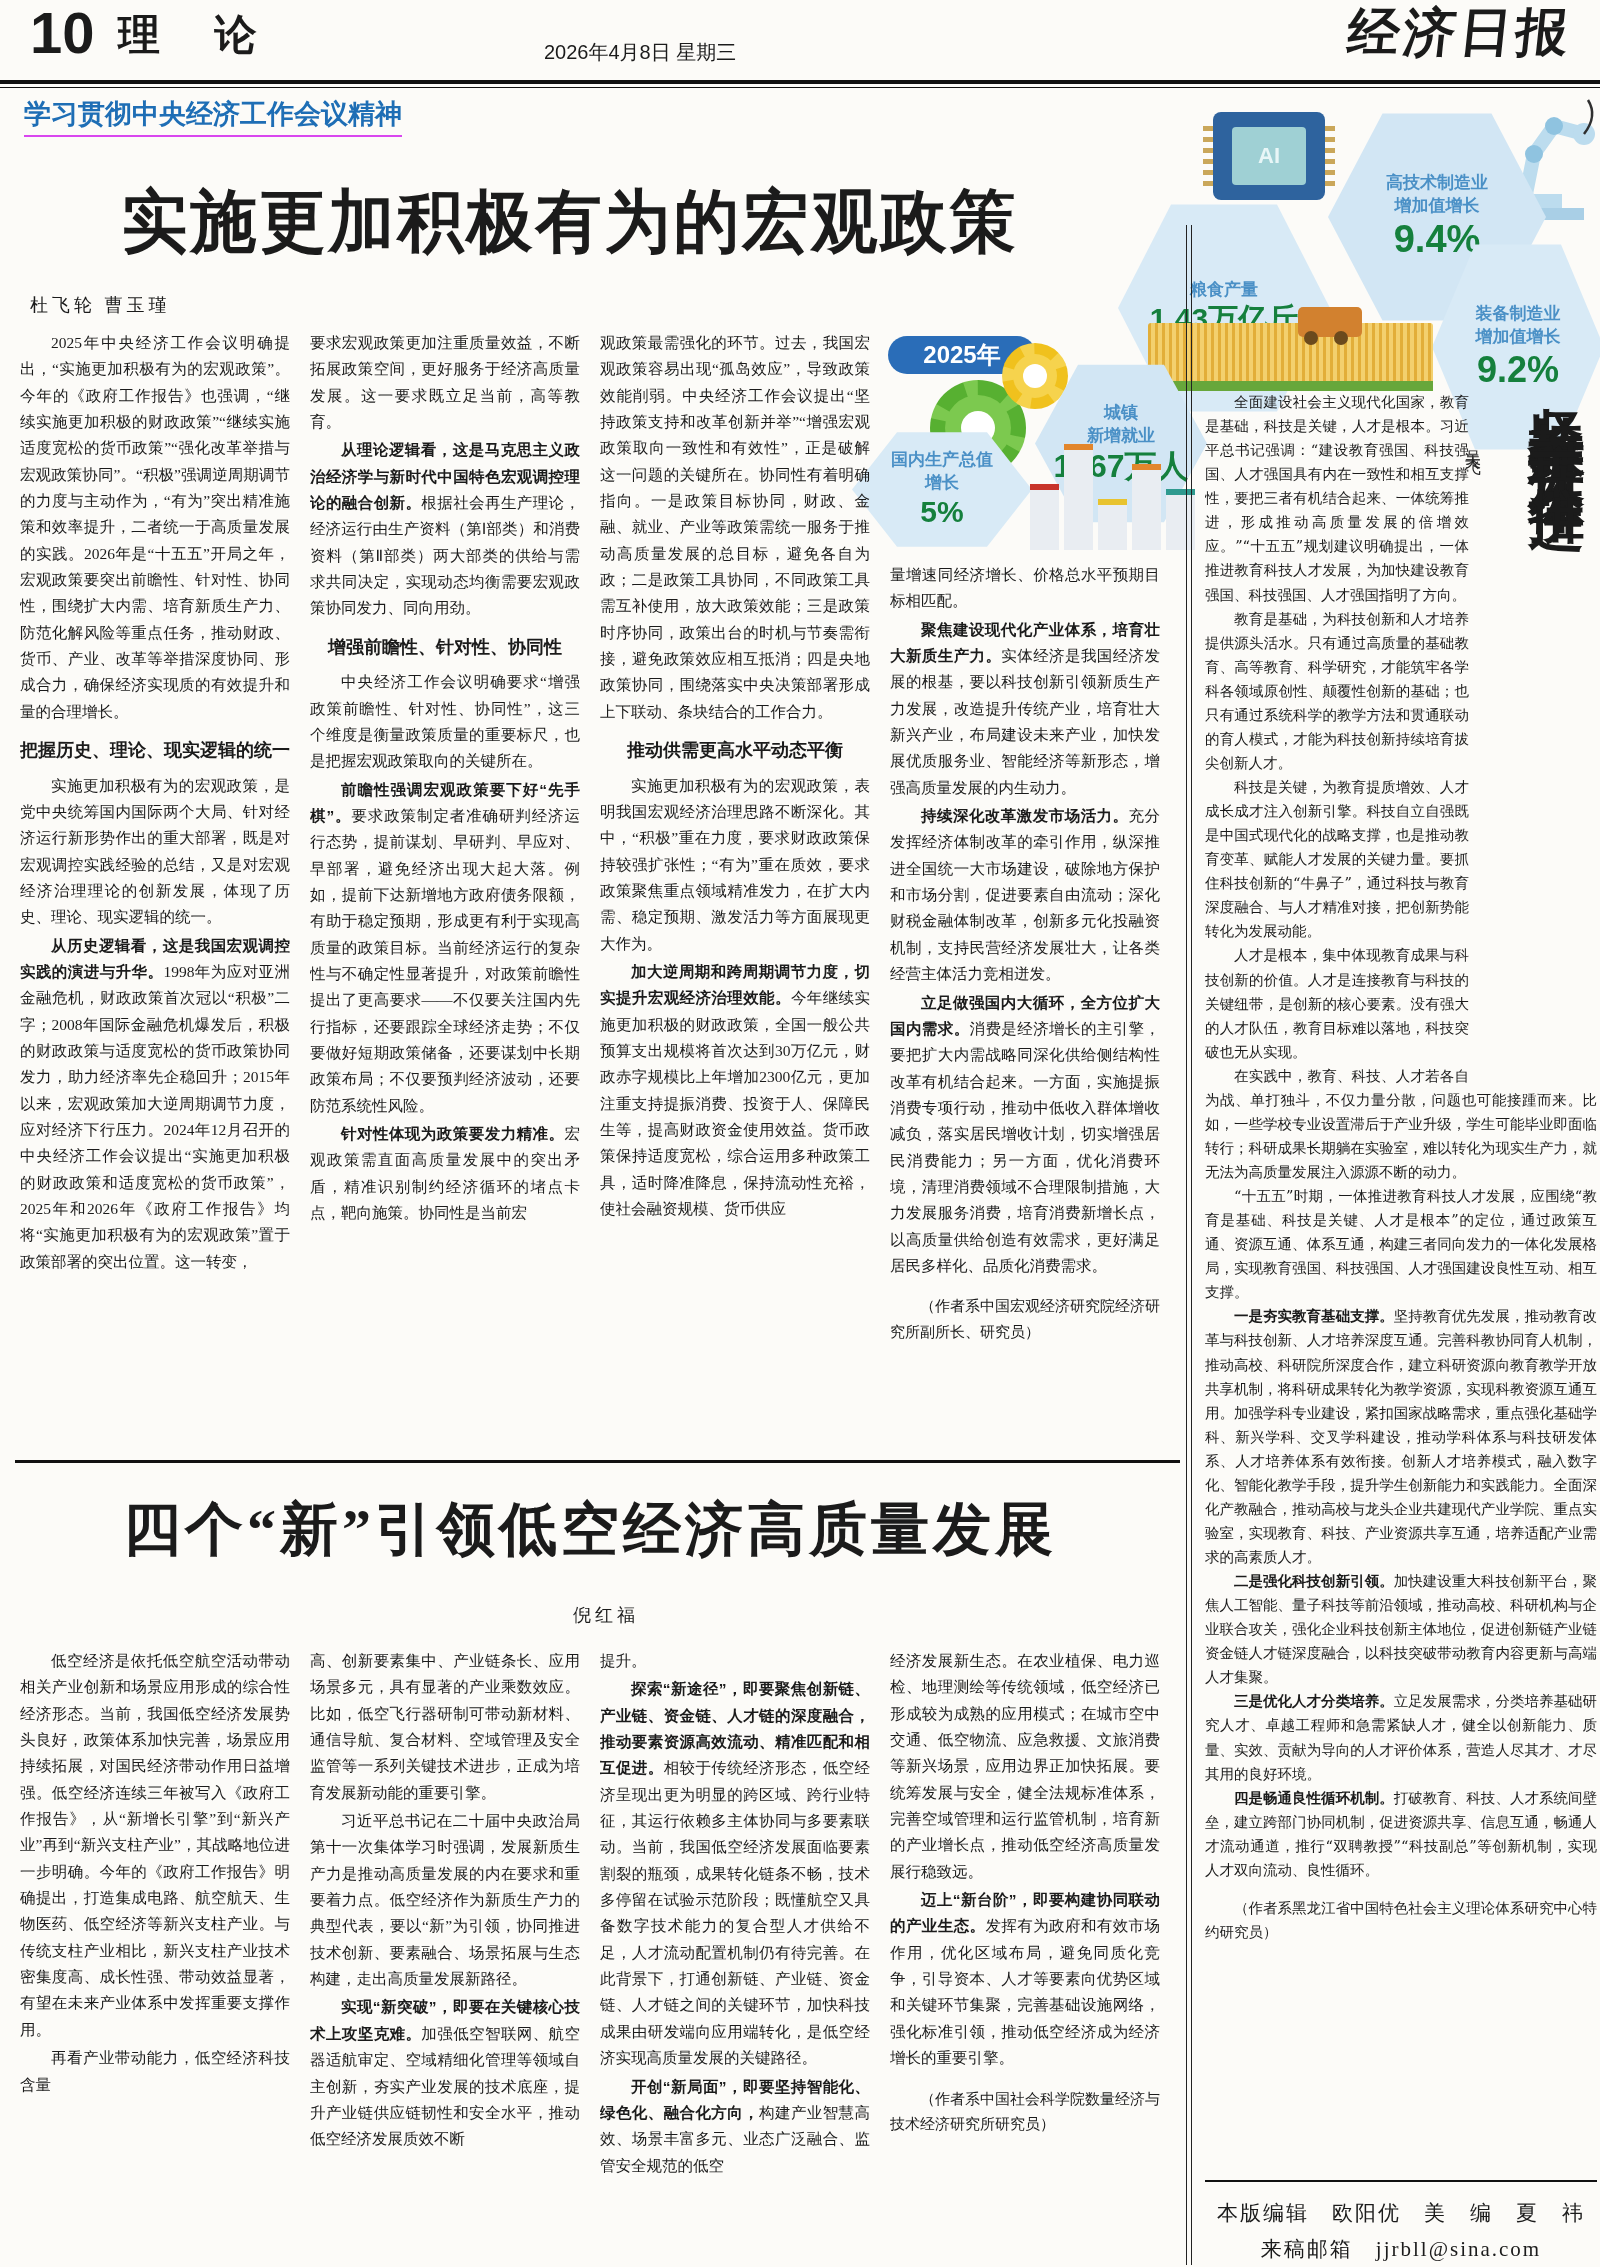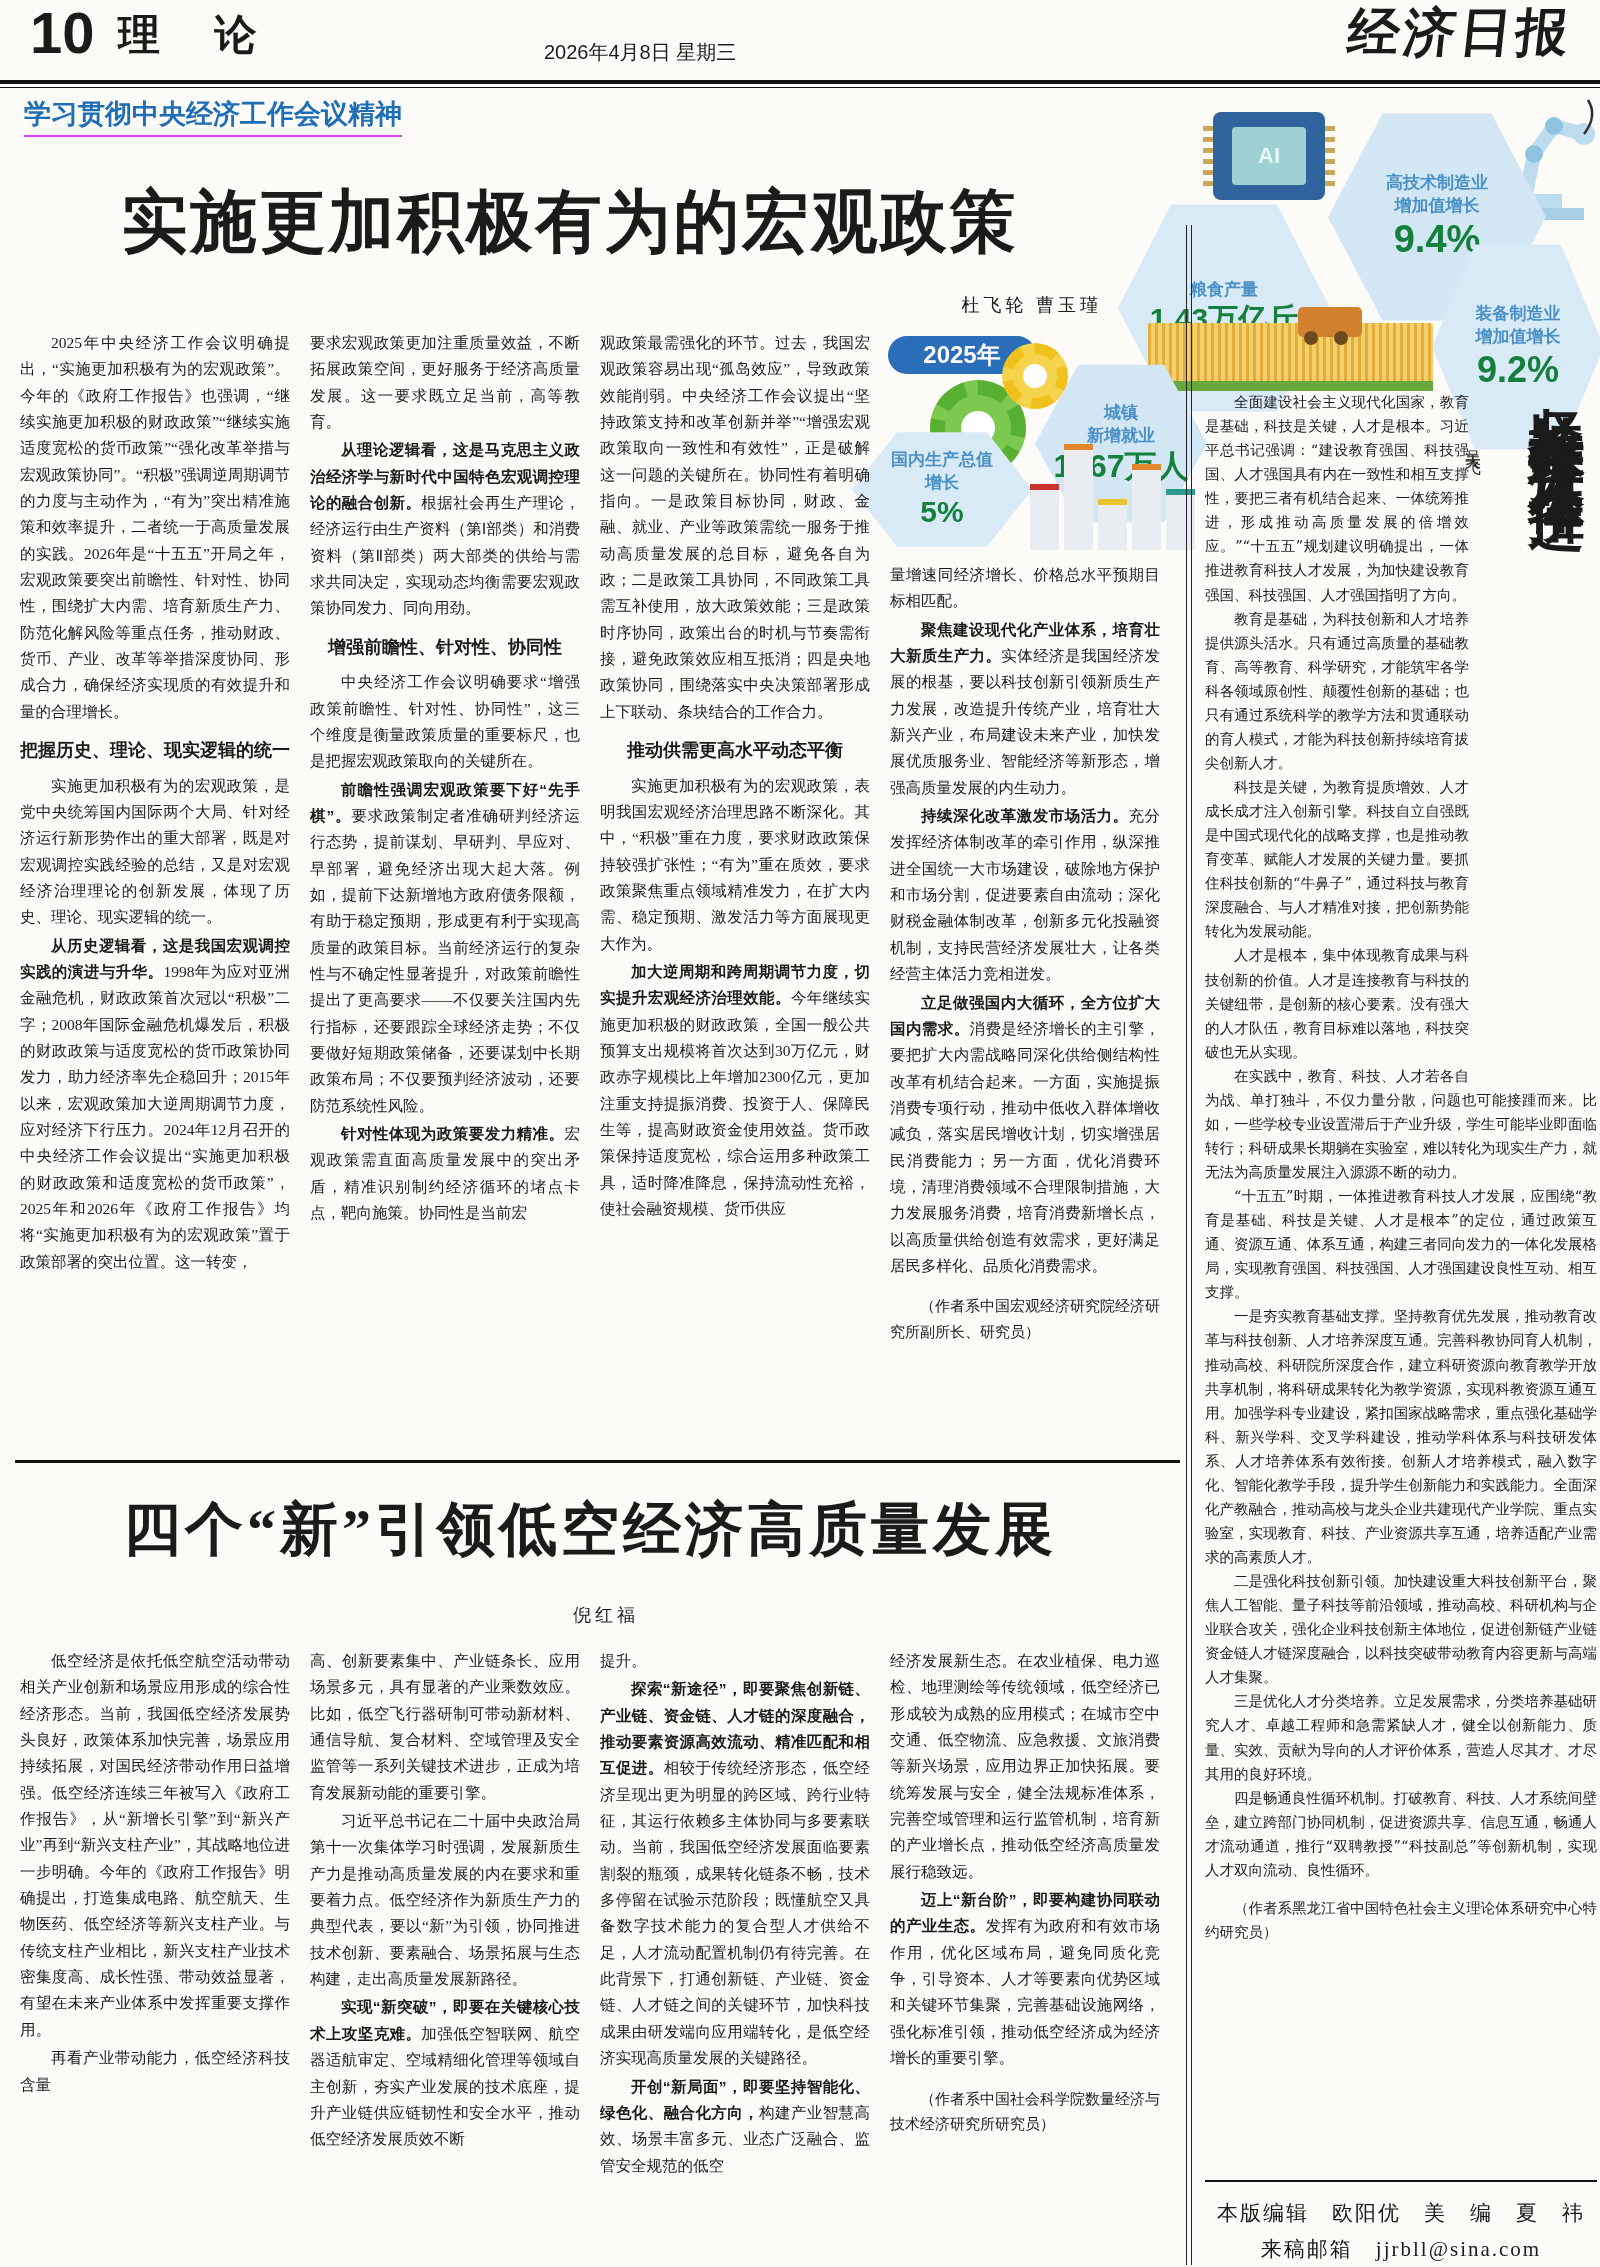--- a/index.html
+++ b/index.html
@@ -11,21 +11,21 @@
   .secname{position:absolute;left:118px;top:14px;font:900 42px/1 "Liberation Serif",serif;letter-spacing:22px;}
   .pdate{position:absolute;left:544px;top:42px;font:400 20px/1 "Liberation Sans",sans-serif;}
   .masthead{position:absolute;right:28px;top:6px;font:900 52px/1 "DejaVu Serif",serif;transform:skewX(-6deg);letter-spacing:4px;}
   .hrule{position:absolute;left:0;top:80px;width:1600px;height:0;border-top:4px solid #111;}
   .hrule2{position:absolute;left:0;top:87px;width:1600px;height:0;border-top:1px solid #111;}
   
   .banner{position:absolute;left:24px;top:98px;font:700 27px/1.2 "Liberation Sans",sans-serif;
           color:#1e6eb5;border-bottom:2px solid #d946ef;padding-bottom:5px;}
   .a1head{position:absolute;left:30px;top:182px;width:1080px;text-align:center;
           font:900 66px/1.2 "Liberation Sans",sans-serif;letter-spacing:3px;transform:scaleY(1.04);}
-  .a1auth{position:absolute;left:22px;top:296px;width:1080px;text-align:right;
+  .a1auth{position:absolute;left:30px;top:296px;width:1080px;text-align:left;
           font:400 18px/1 "Liberation Serif",serif;letter-spacing:4px;}
   
   .info{position:absolute;left:830px;top:88px;width:770px;height:465px;}
   .hex{position:absolute;background:#d2e6f4;clip-path:polygon(25% 5%,75% 5%,100% 50%,75% 95%,25% 95%,0 50%);
        display:flex;flex-direction:column;align-items:center;justify-content:center;text-align:center;}
   .hex .lbl{font:700 17px/1.35 "Liberation Sans",sans-serif;color:#4a90c6;}
   .hex .val{font:700 32px/1.15 "Liberation Sans",sans-serif;color:#15803d;}
   .hex-grain{left:288px;top:105px;width:212px;height:230px;background:#d8eaf6;}
   .hex-tech{left:498px;top:14px;width:218px;height:230px;}
   .hex-equip{left:602px;top:145px;width:172px;height:228px;background:#d8eaf6;}
@@ -79,21 +79,21 @@
   .vdiv{position:absolute;left:1186px;top:225px;width:4px;height:2040px;
         border-left:1px solid #222;border-right:1px solid #222;}
   .edu{position:absolute;left:1205px;top:225px;width:392px;height:2042px;}
   .eduhead{position:absolute;right:12px;top:138px;height:710px;writing-mode:vertical-rl;
            font:900 56px/1 "Liberation Sans",sans-serif;letter-spacing:8px;}
   .eduauth{position:absolute;right:116px;top:212px;writing-mode:vertical-rl;
            font:400 16px/1 "Liberation Serif",serif;letter-spacing:5px;color:#222;}
   .edutext{position:absolute;left:0;top:165px;width:392px;height:1940px;overflow:hidden;}
   .eduspacer{float:right;width:128px;height:688px;}
   .ep{margin:0;font:400 14.5px/1.66 "DejaVu Serif",serif;text-align:justify;text-indent:2em;}
-  .ep b{font-weight:400;}
+  .ep b{font-weight:700;}
   .edunote{font:400 14.5px/1.66 "DejaVu Serif",serif;text-align:justify;text-indent:2em;}
   
   .edbox{position:absolute;left:1205px;top:2180px;width:392px;border-top:2px solid #111;padding-top:14px;}
   .edline{text-align:center;font:400 21px/1.7 "Liberation Serif",serif;letter-spacing:2px;}
 </style>
 </head>
 <body>
 
 <div class="hdr">
   <div class="pageno">10</div>

